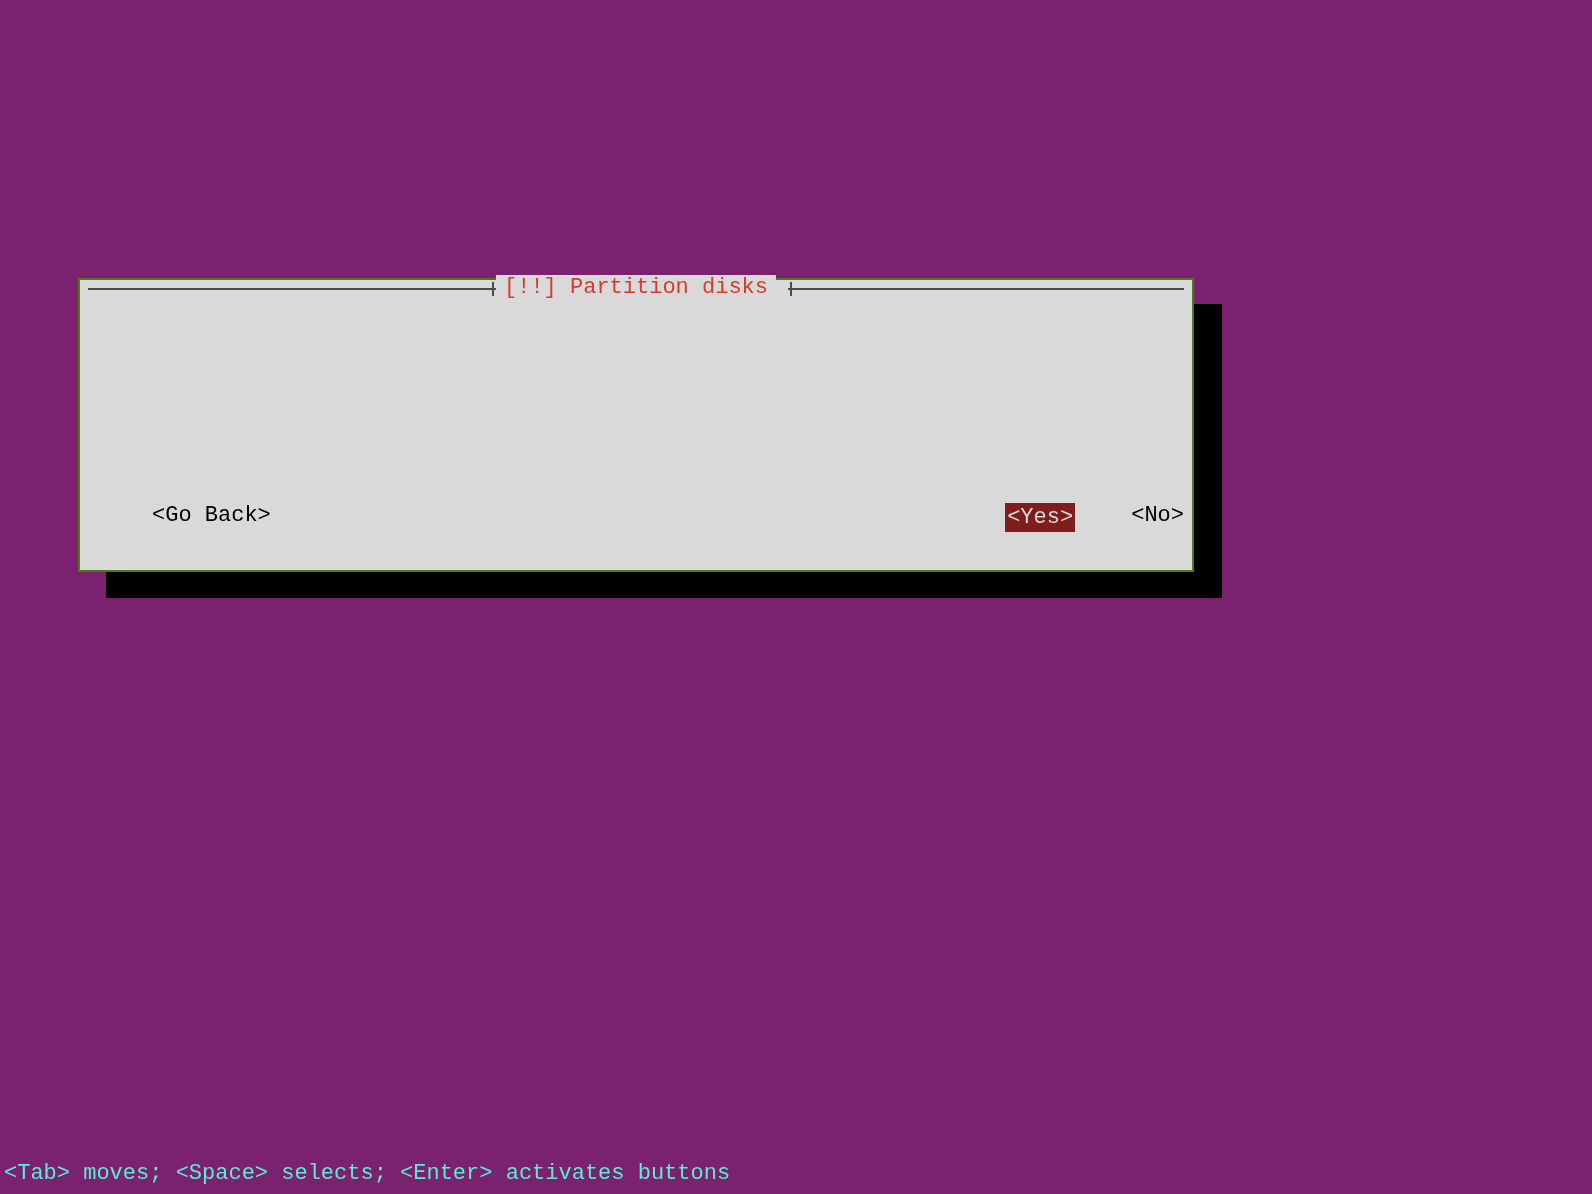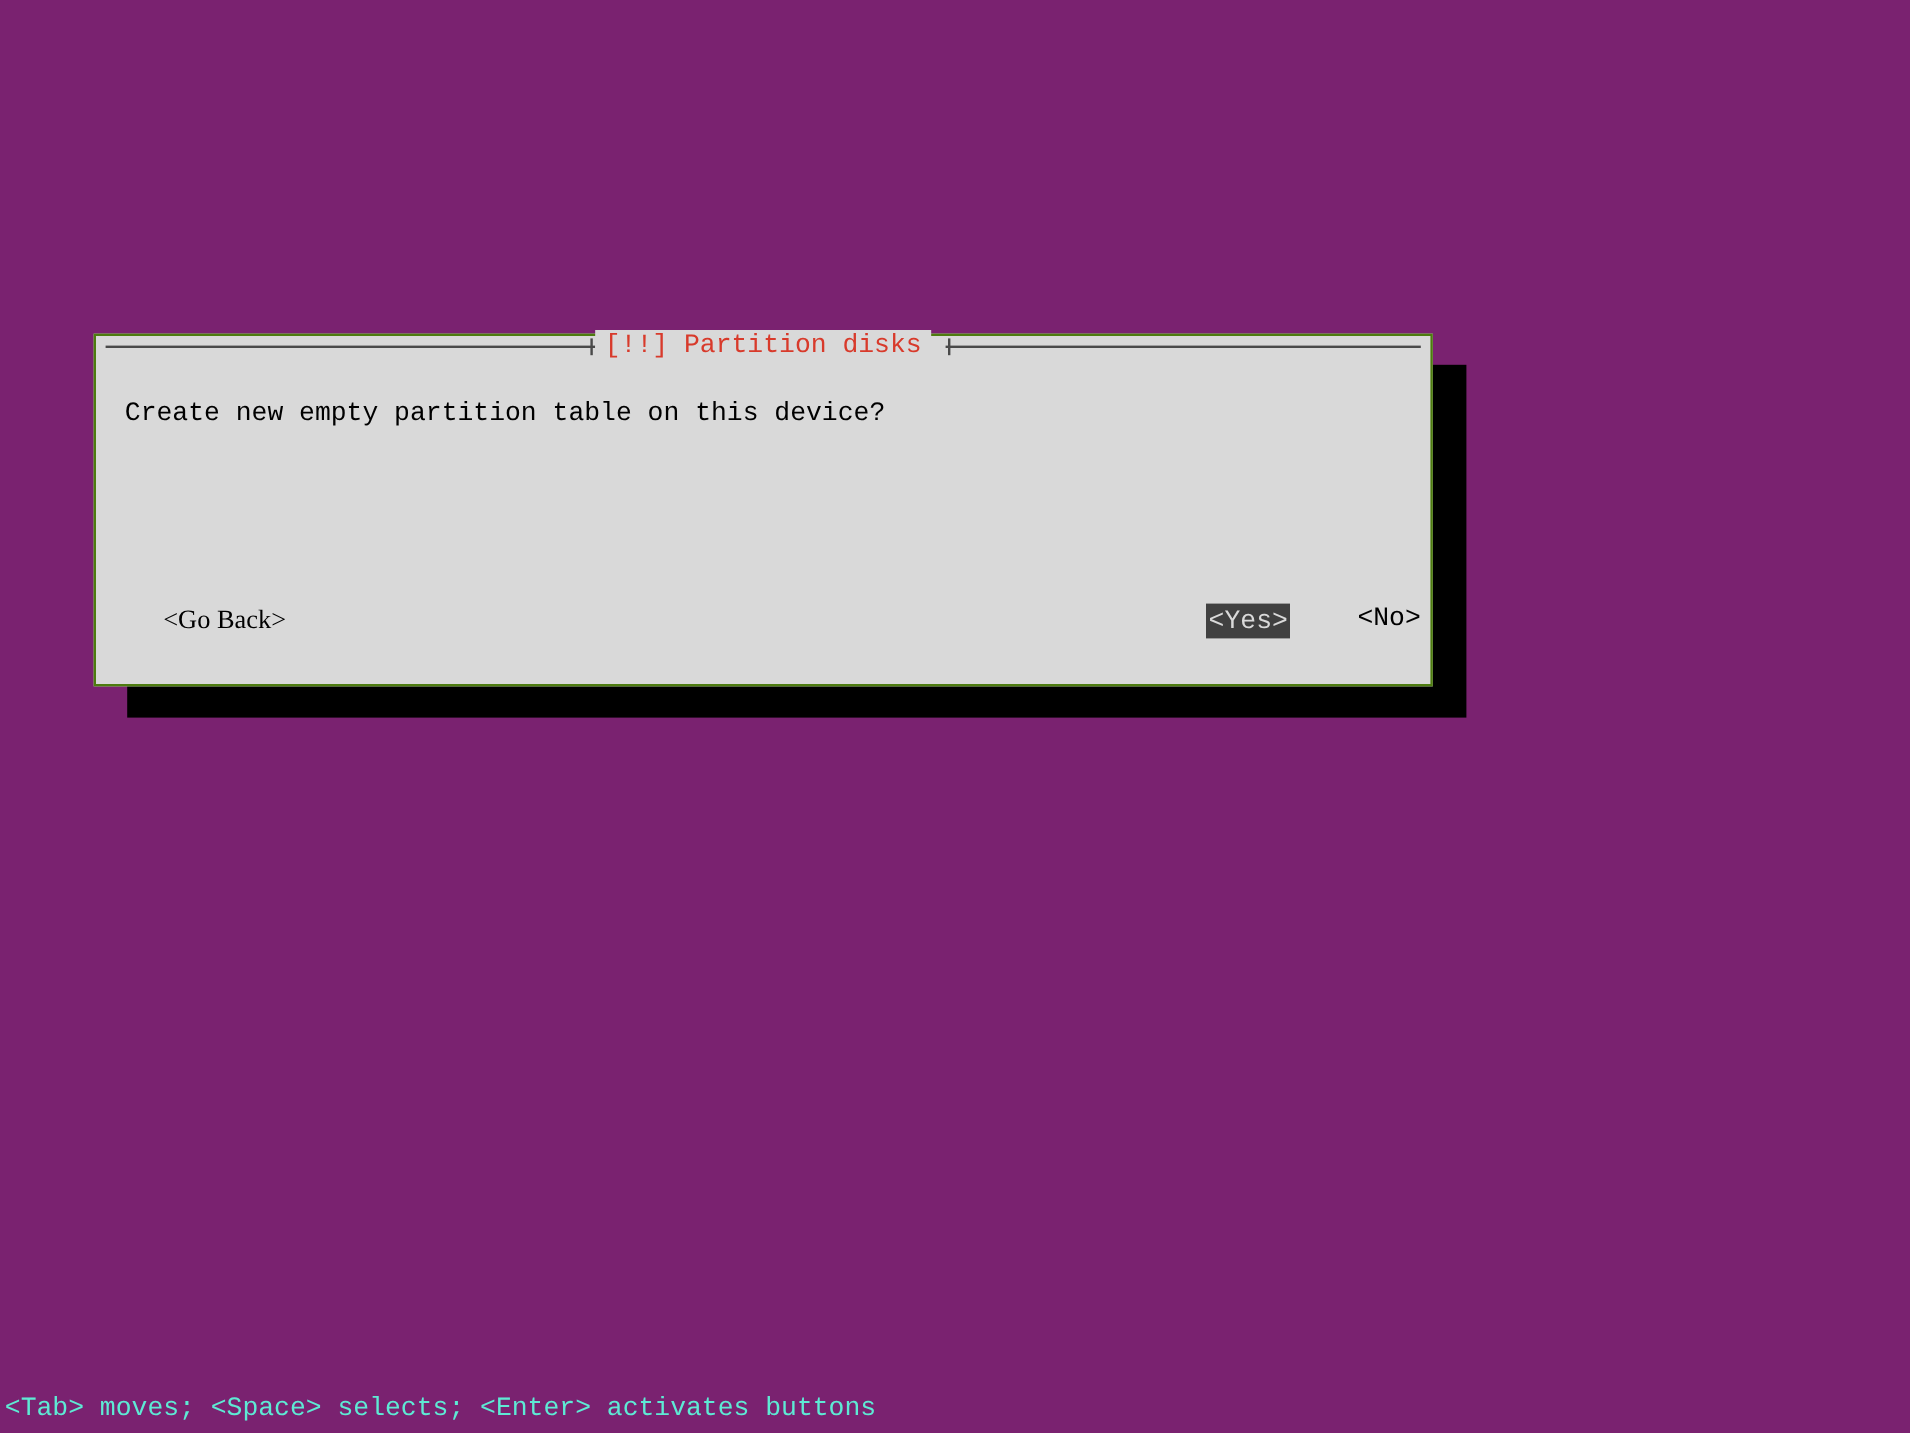--- a/index.html
+++ b/index.html
@@ -94,29 +94,28 @@
     }
     .button-row {
       position: absolute;
       bottom: 30px;
       left: 0;
       right: 0;
       display: flex;
       color: #000000;
     }
     .btn-go-back {
-      margin-left: 48px;
+      margin-left: 64px;
       cursor: pointer;
-      font-family: Liberation Serif, serif;
     }
     .btn-spacer {
       flex: 1;
     }
     .btn-yes {
-      background-color: #404040;
+      background-color: #7f1d1d;
       color: #d9d9d9;
       padding: 2px 2px;
       cursor: pointer;
     }
     .btn-no {
       margin-left: 56px;
       cursor: pointer;
     }
     .footer {
       position: absolute;
@@ -131,21 +130,20 @@
 <div class="dialog-shadow"></div>
 
 <div class="dialog">
   <div class="dialog-inner">
     <div class="dialog-border-top-left"></div>
     <div class="dialog-border-top-right"></div>
     <div class="dialog-title-notch-left"></div>
     <div class="dialog-title-notch-right"></div>
     <div class="dialog-title">[!!] Partition disks</div>
     <div class="dialog-content">
-      <p>Create new empty partition table on this device?</p>
     </div>
     <div class="button-row">
       <span class="btn-go-back">&lt;Go Back&gt;</span>
       <span class="btn-spacer"></span>
       <span class="btn-yes">&lt;Yes&gt;</span>
       <span class="btn-no">&lt;No&gt;</span>
     </div>
   </div>
 </div>
 

